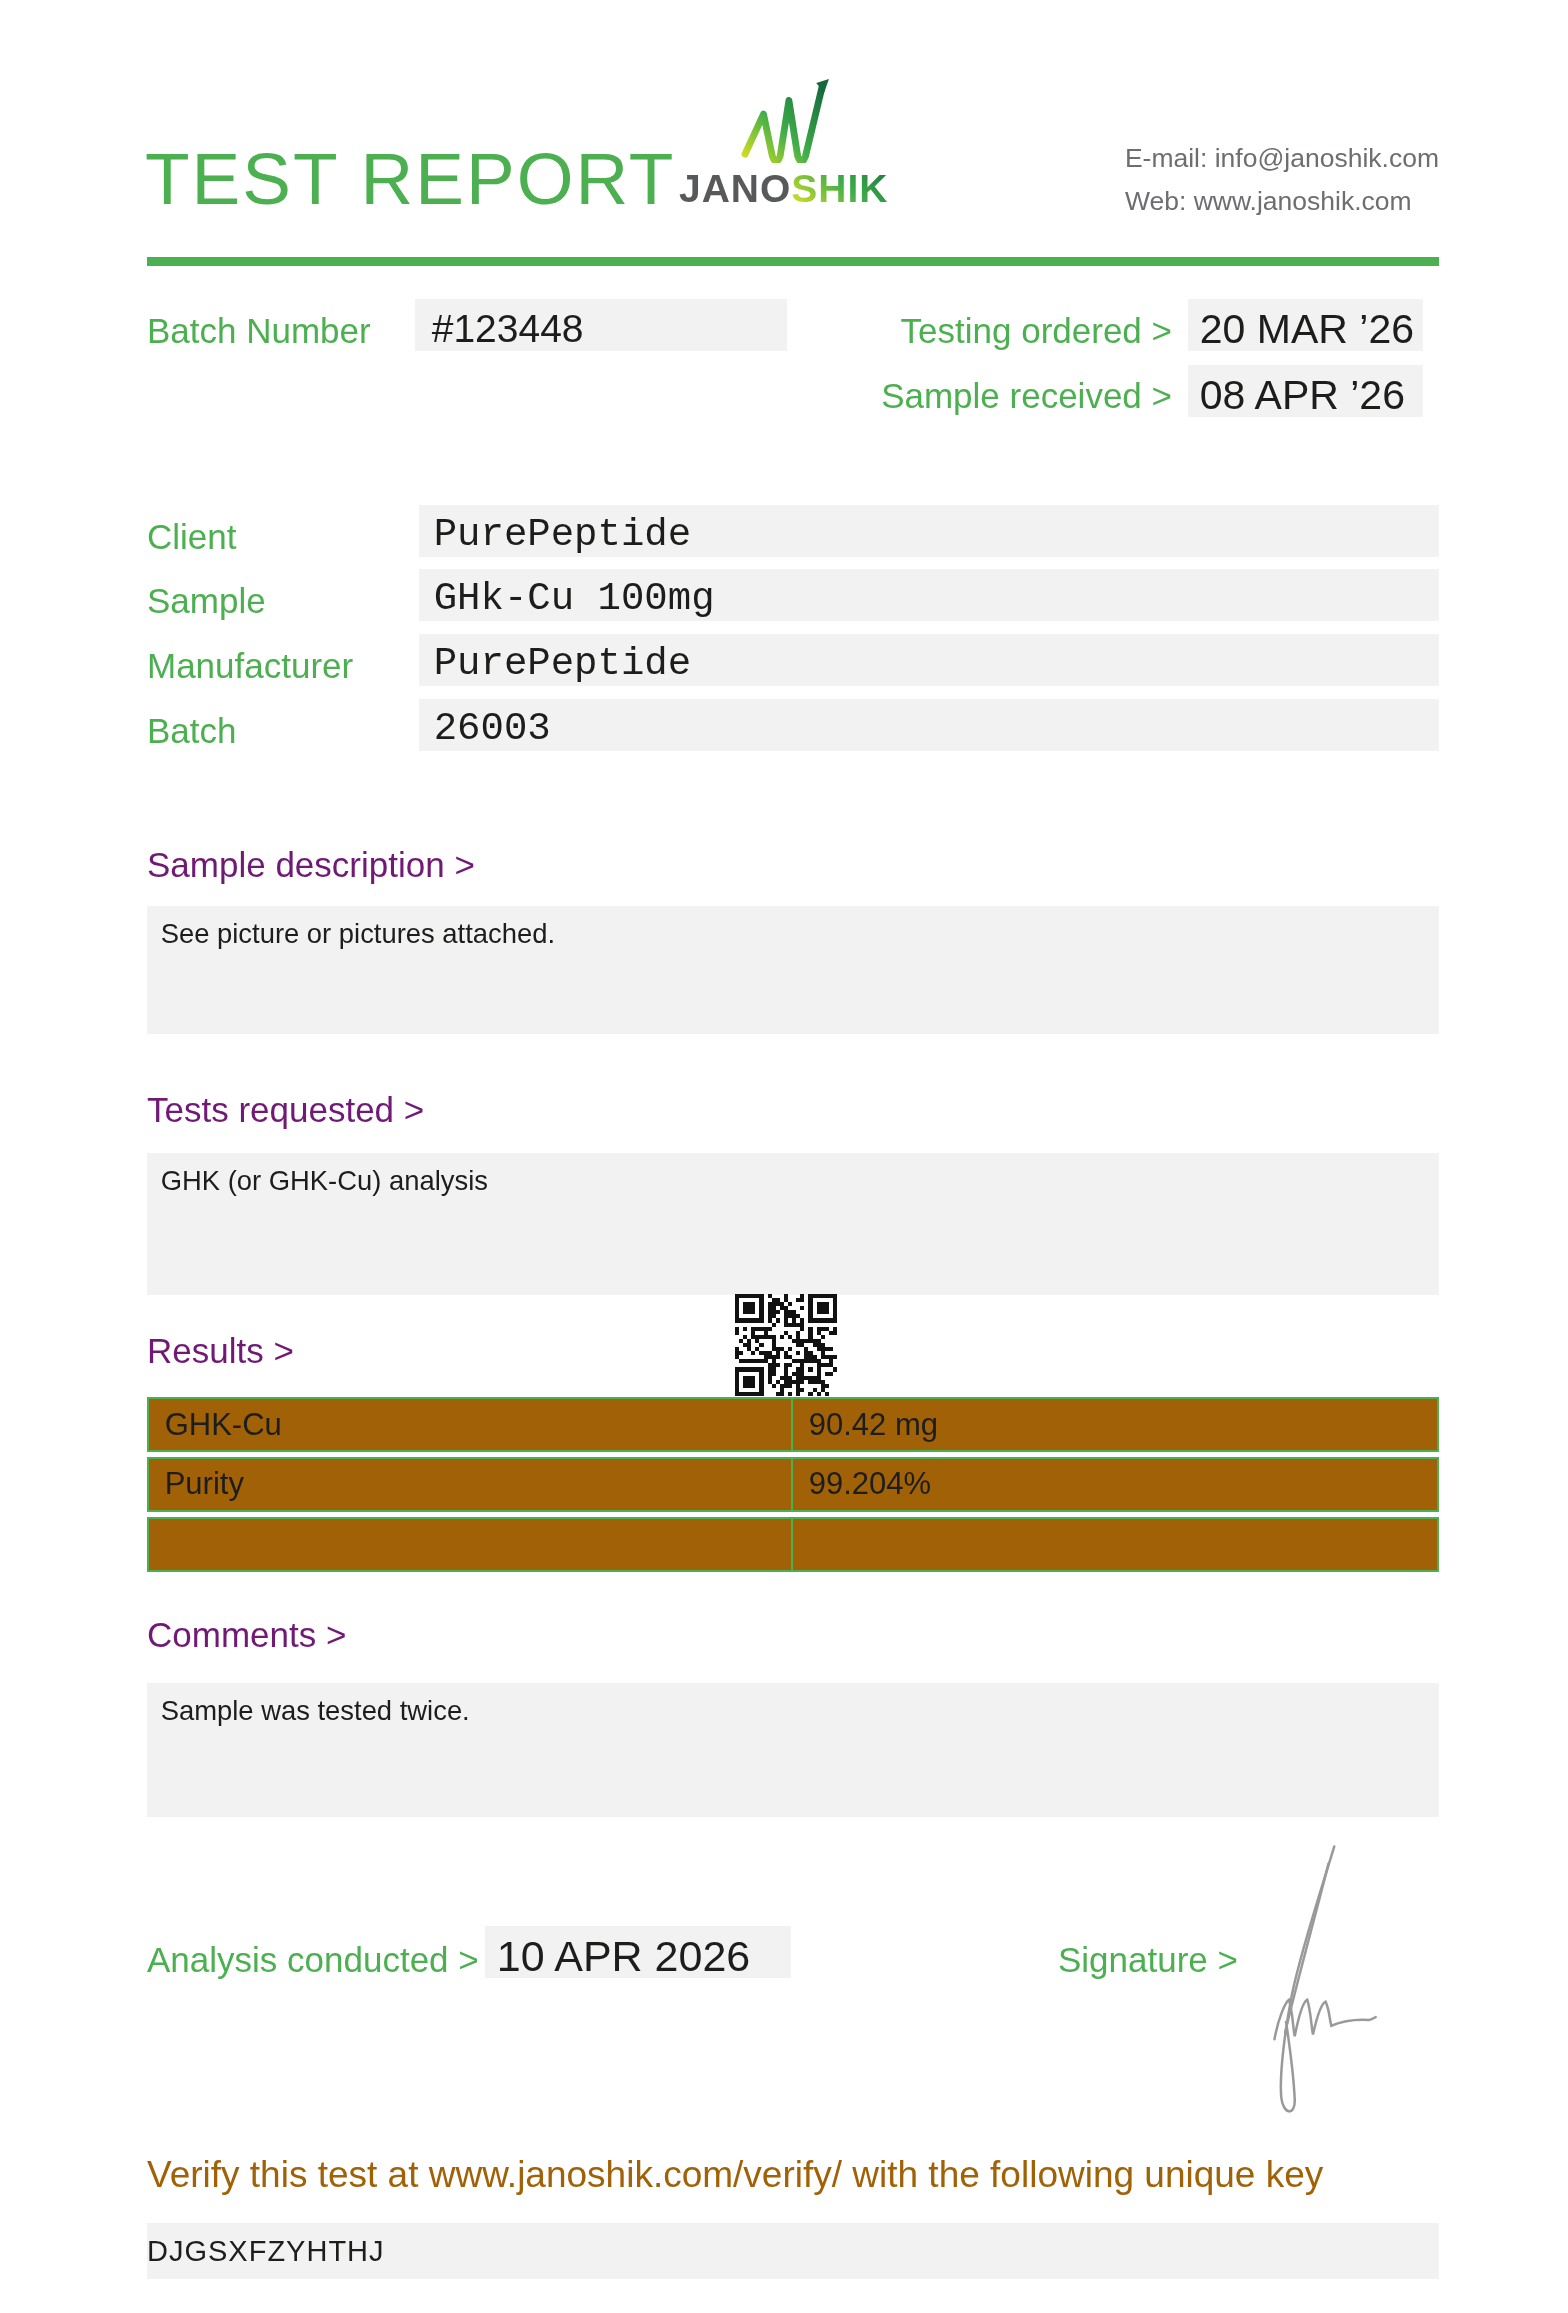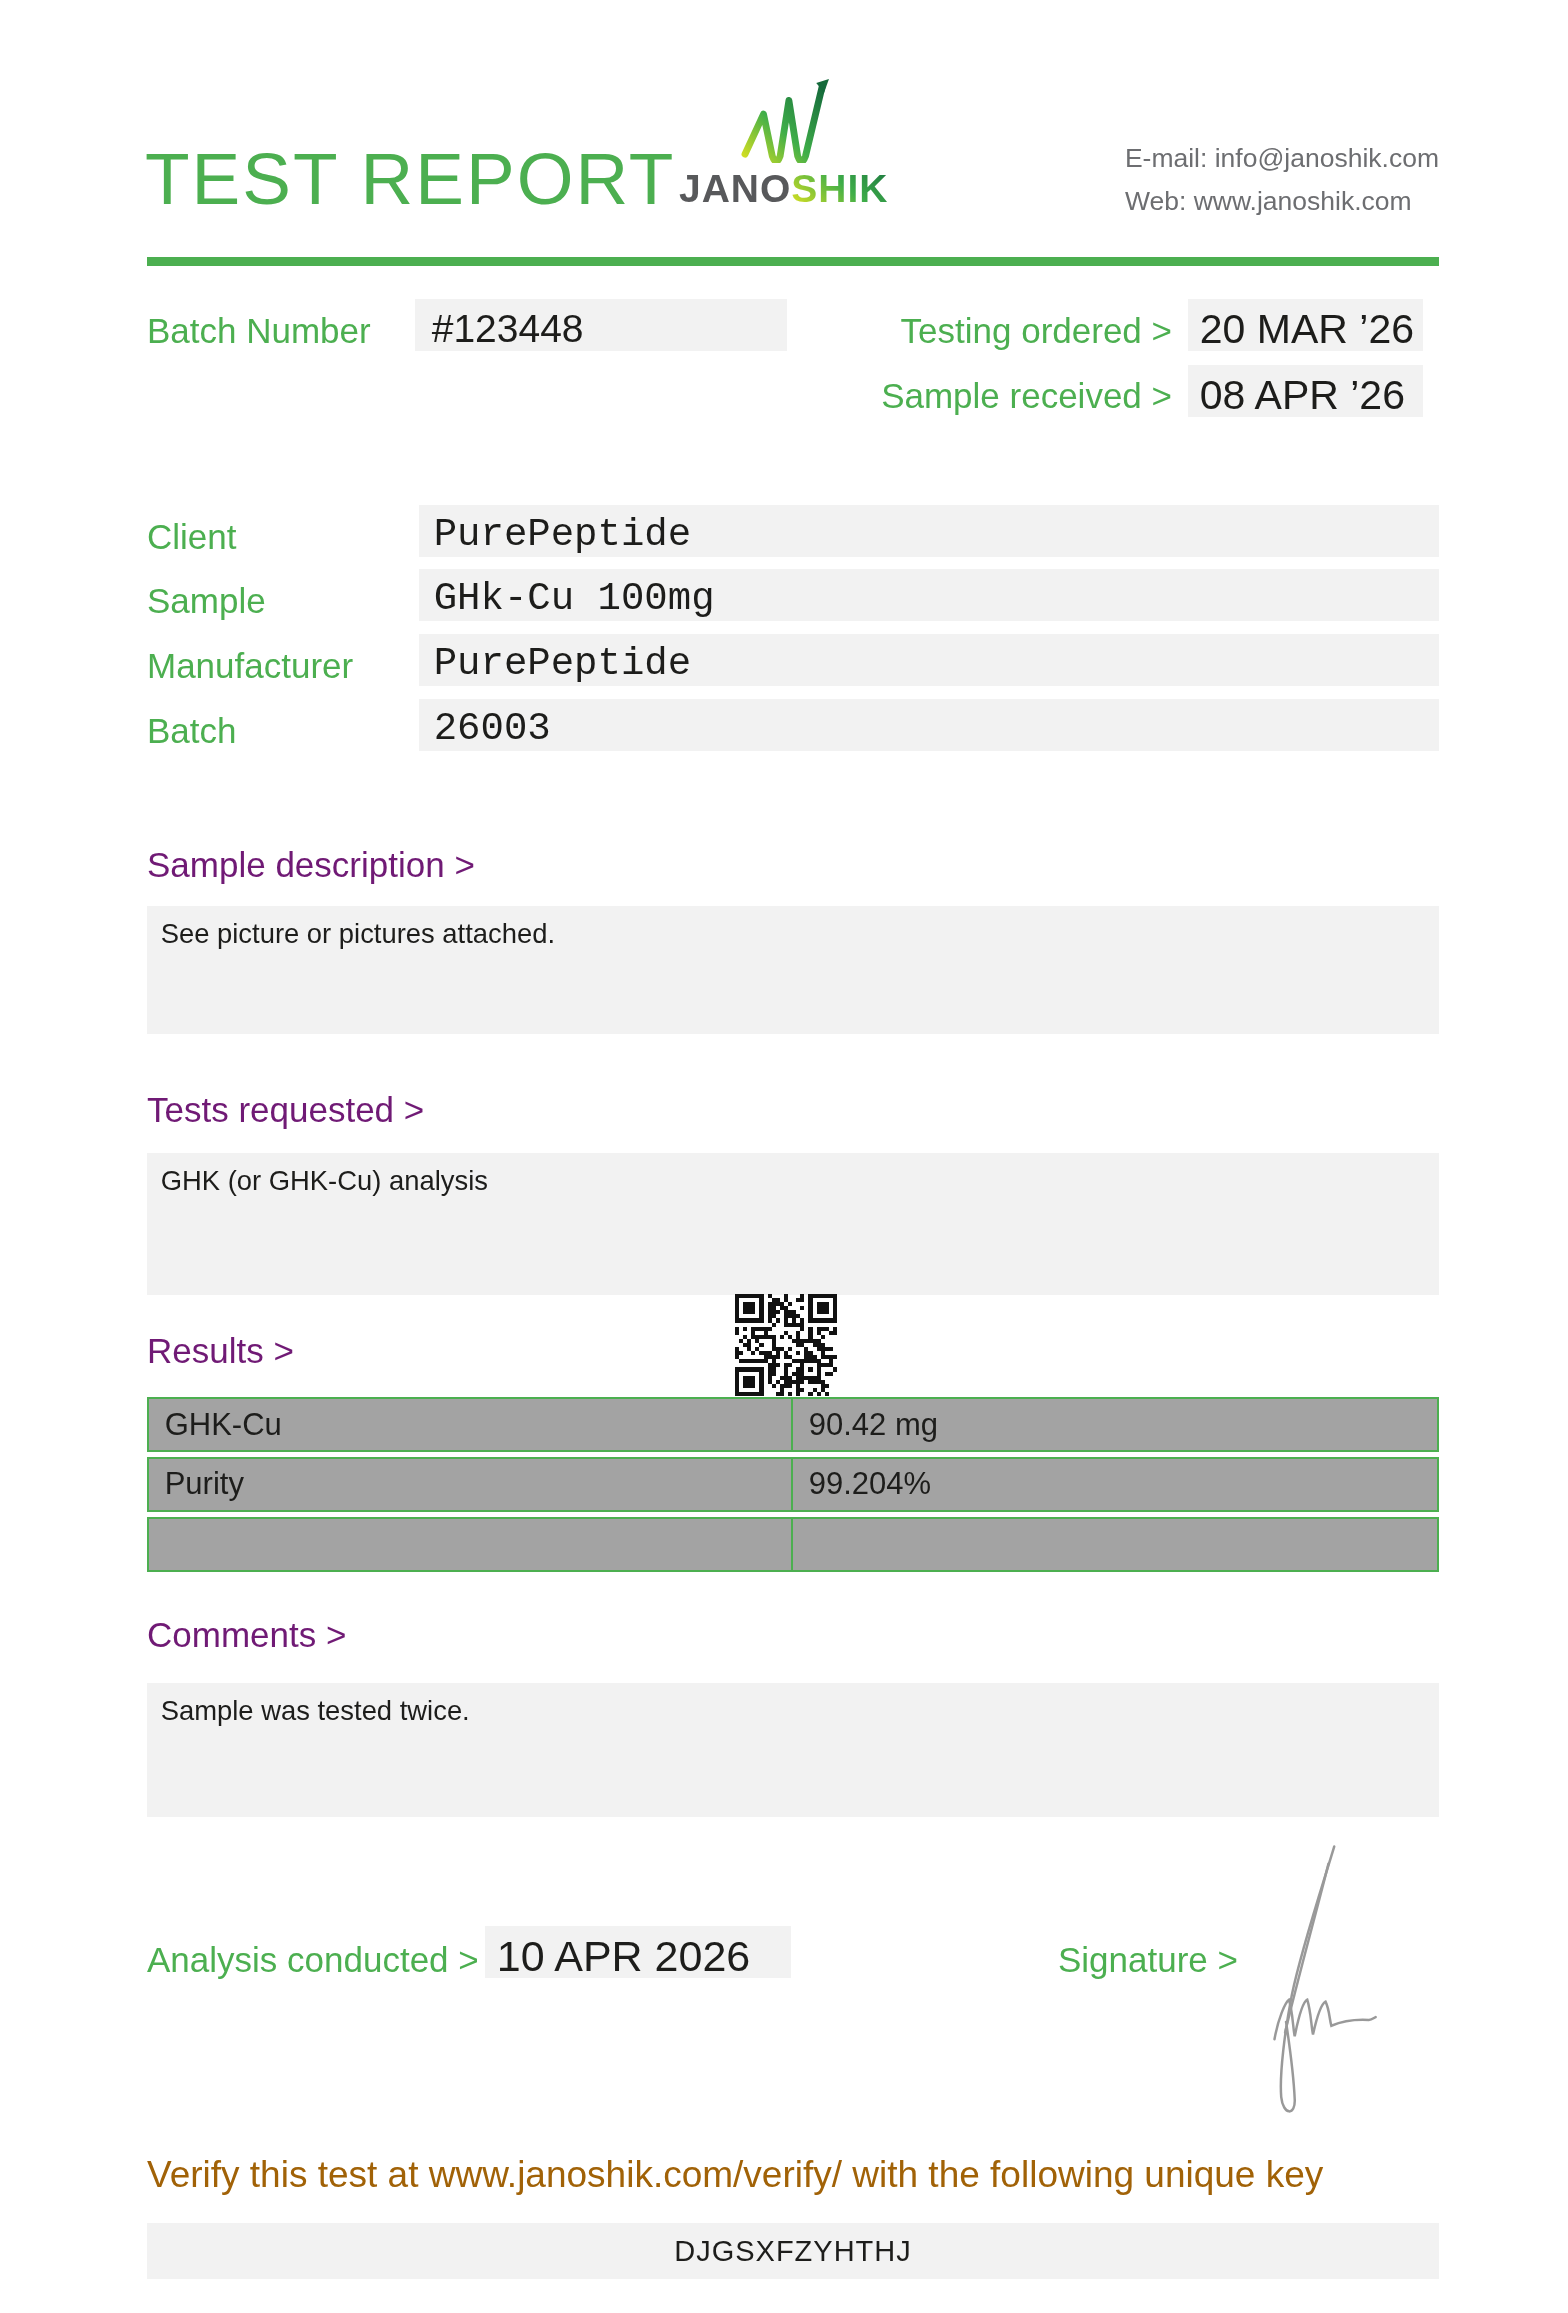--- a/index.html
+++ b/index.html
@@ -47,38 +47,38 @@
   .h-desc{top:845px;}
   .box-desc{left:147px;top:906px;width:1292px;height:128px;}
   .h-tests{top:1090px;}
   .box-tests{left:147px;top:1153px;width:1292px;height:142px;}
   .boxtext{position:absolute;left:13.7px;top:11.8px;font-size:27.4px;color:#1d1d1b;}
 
   
   .h-results{top:1331px;}
   .qr{left:735px;top:1294px;width:102px;height:102px;}
   .rtable{left:147px;top:1397px;width:1292px;}
-  .trow{box-sizing:border-box;border:2.9px solid #4CAF50;height:55px;margin-bottom:4.9px;display:flex;background:#a3a3a3;}
+  .trow{box-sizing:border-box;border:2.9px solid #4CAF50;height:55px;margin-bottom:4.9px;display:flex;background:#a16207;}
   .tcell{box-sizing:border-box;height:100%;display:flex;align-items:center;font-size:31px;padding-left:15.7px;}
   .tname{width:644px;border-right:2.9px solid #4CAF50;}
   .tval{flex:1;}
 
   
   .h-comments{top:1615px;}
   .box-comments{left:147px;top:1683px;width:1292px;height:134px;}
 
   
   .analysis-label{left:147px;top:1940px;}
   .analysis-box{left:485px;top:1926px;width:306px;height:52px;}
   .analysis-box .value{position:absolute;left:11.8px;top:5.9px;font-size:43px;}
   .signature-label{left:1058px;top:1940px;}
   .signature{left:1258px;top:1835px;width:137px;height:289px;}
 
   .verify-text{left:147px;top:2154px;width:1292px;font-size:37px;color:#a16207;white-space:nowrap;}
-  .key-box{left:147px;top:2223px;width:1292px;height:56px;display:flex;align-items:center;justify-content:center;}
+  .key-box{left:147px;top:2223px;width:1292px;height:56px;display:flex;align-items:center;}
   .key-text{font-size:29px;letter-spacing:1px;color:#1d1d1b;}
 </style>
 </head>
 <body>
 
 <div id="page">
 
   <div class="abs report-title">TEST REPORT</div>
 
   <div class="abs logo-wrap">

